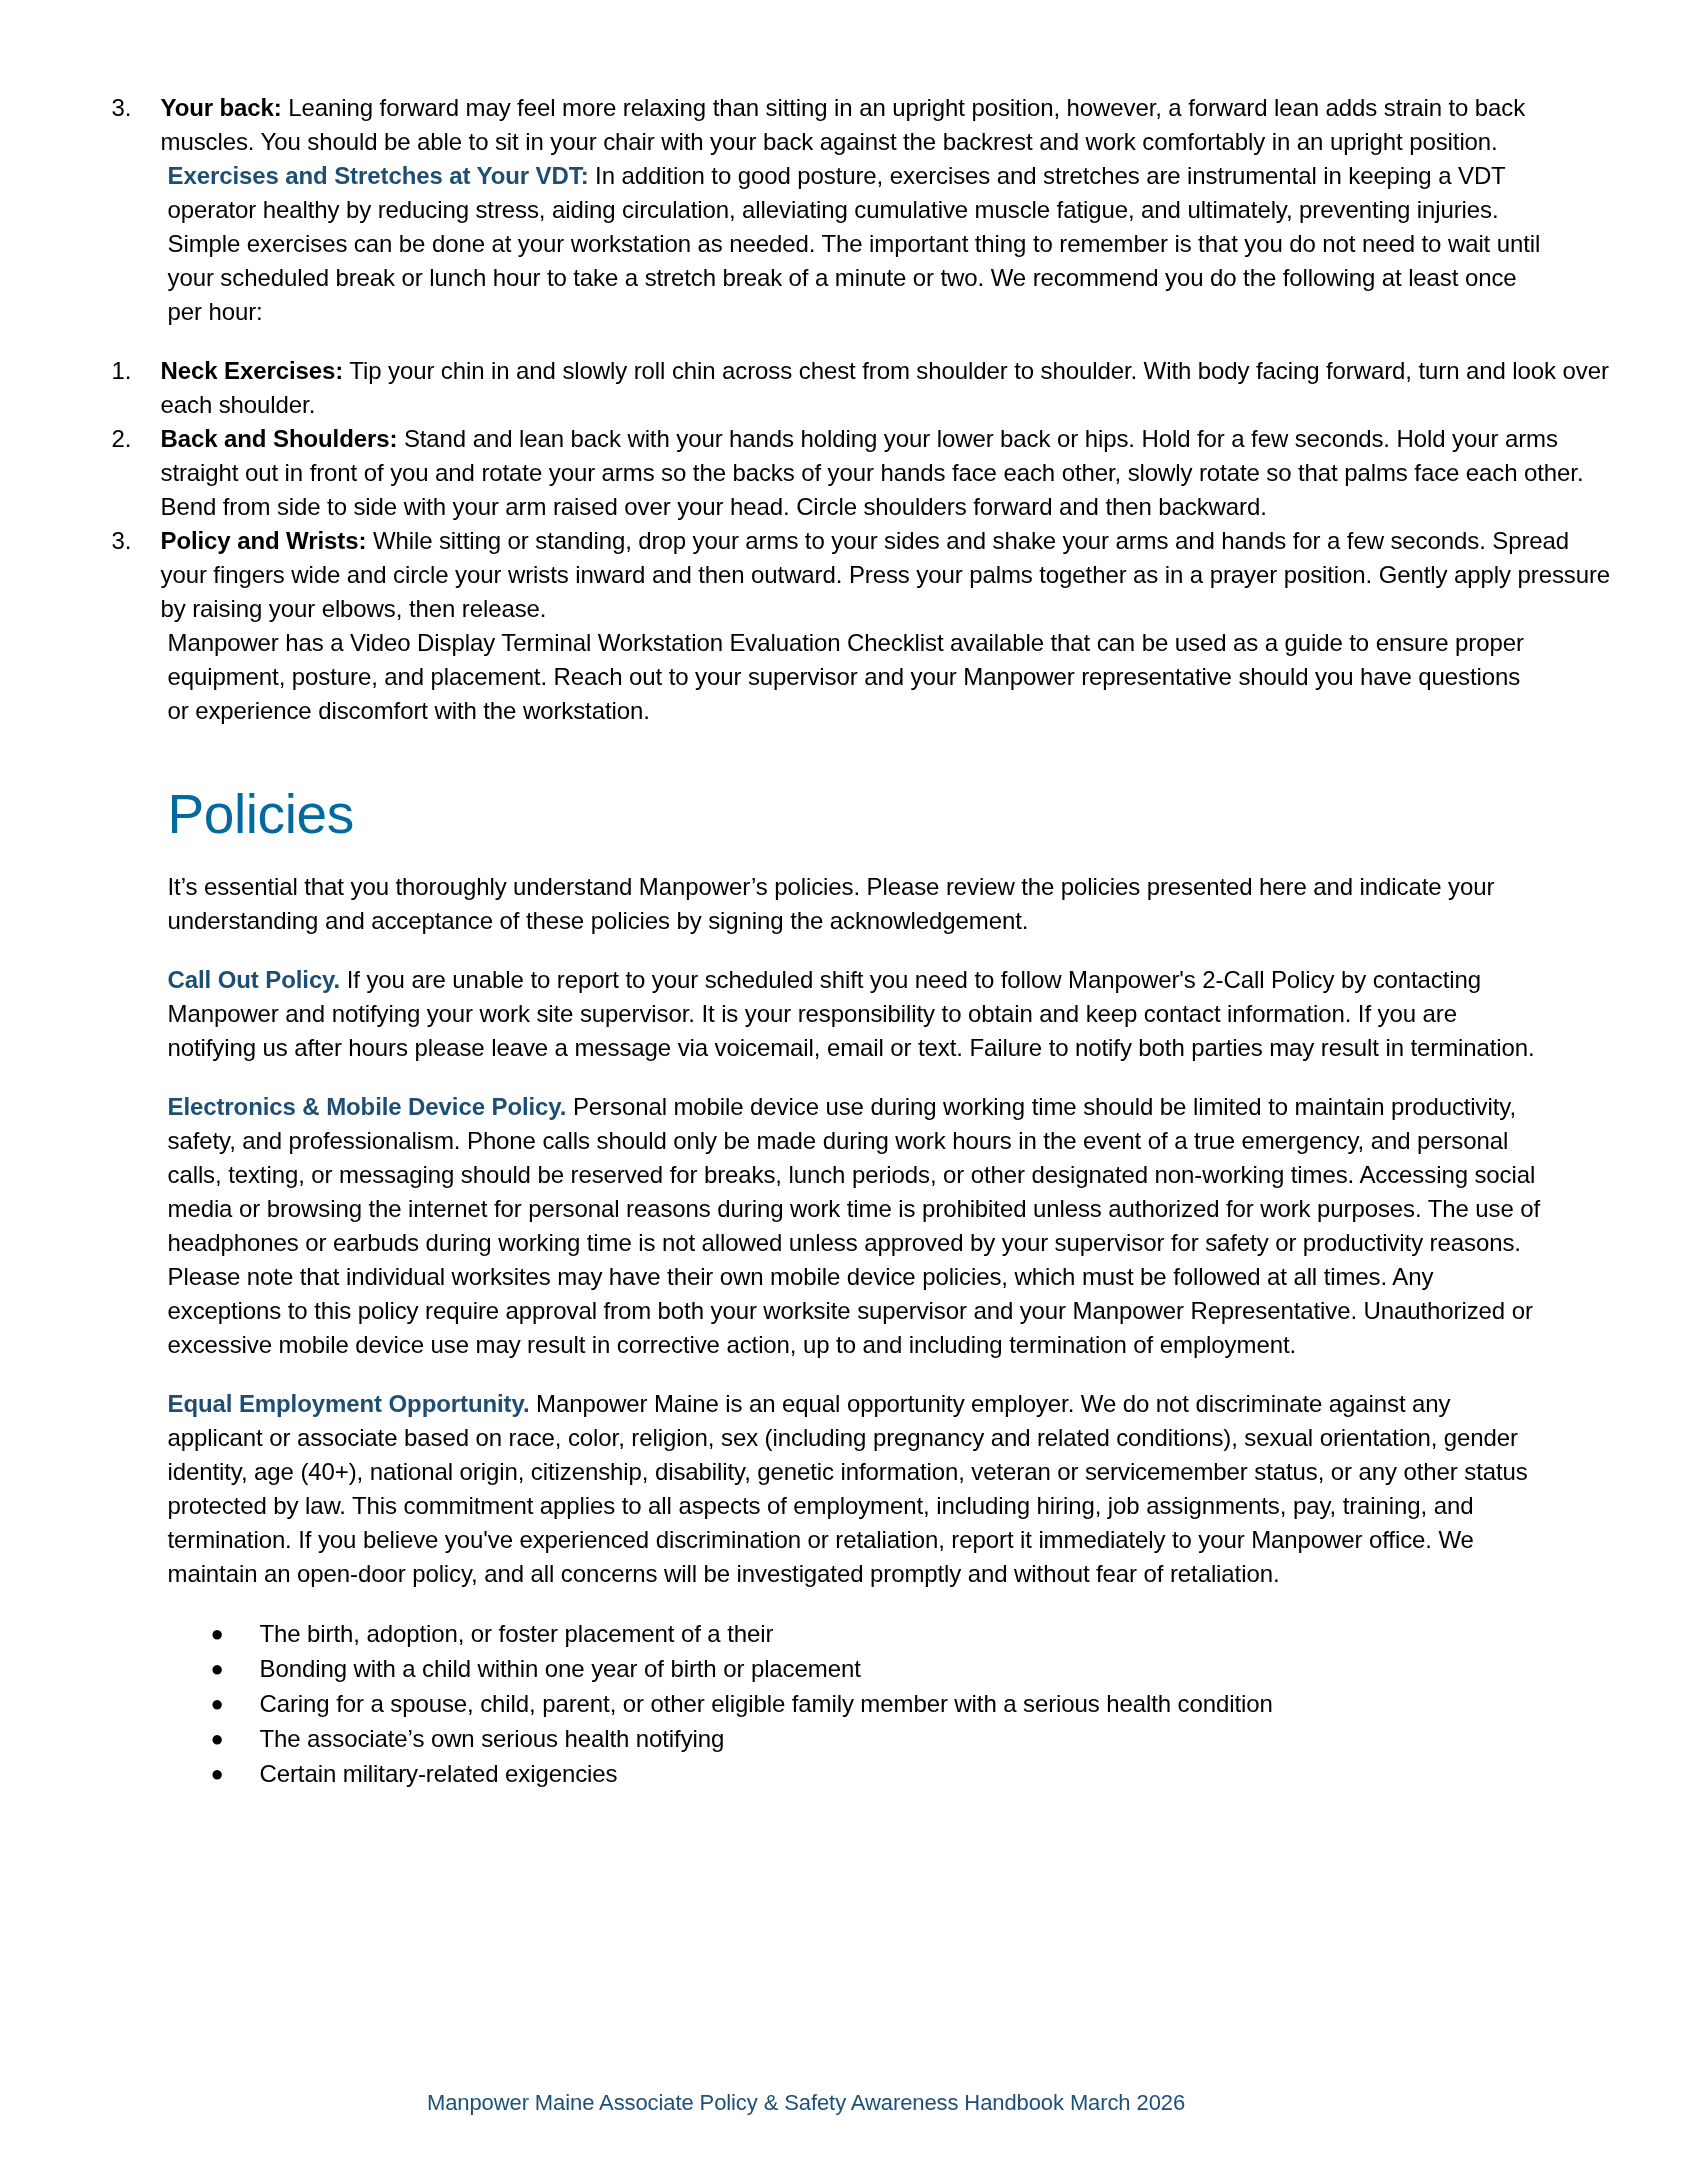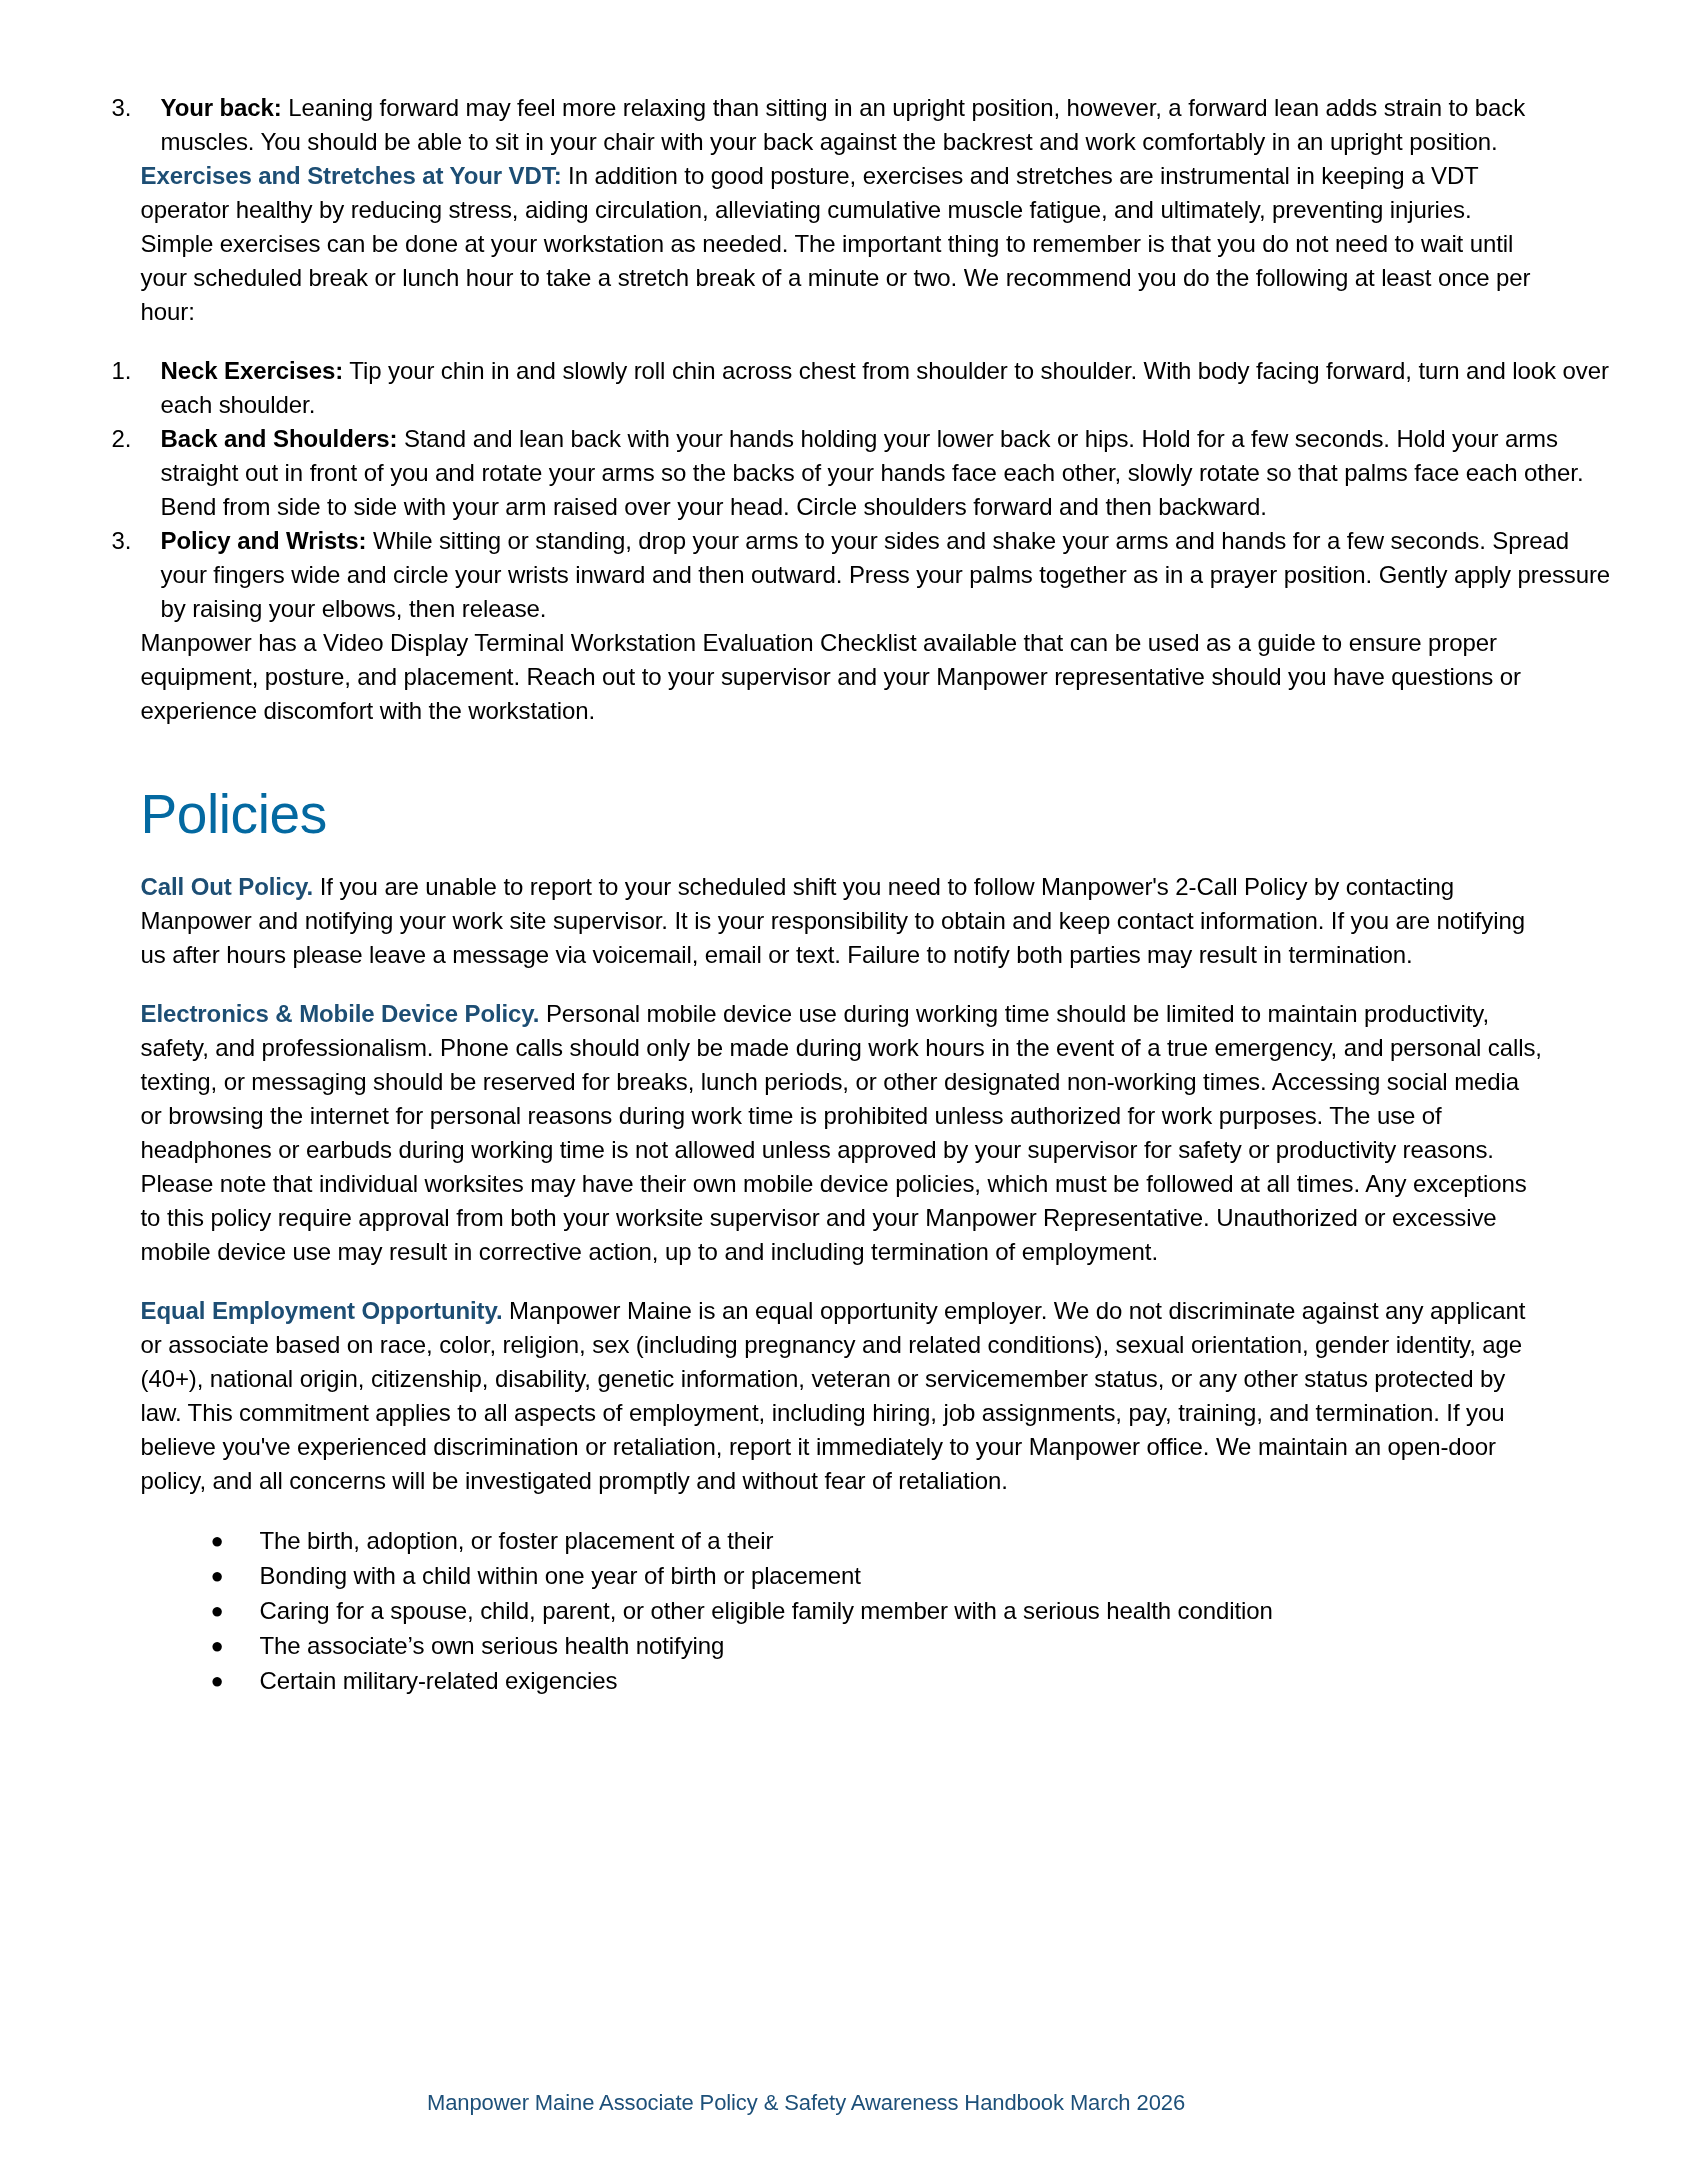--- a/index.html
+++ b/index.html
@@ -22,21 +22,21 @@
     box-sizing: border-box;
     padding: 91px 0 0 0;
   }
   .content {
     width: 1544px;
     margin: 0 auto;
     padding: 0 0 0 0;
     box-sizing: border-box;
   }
   .body-col {
-    margin-left: 71px;
+    margin-left: 98px;
     margin-right: 67px;
   }
 
   
   p.body {
     font-size: 24px;
     line-height: 34px;
     margin: 0 0 25px 0;
     text-align: left;
     color: #000;
@@ -165,20 +165,21 @@
       </li>
     </ol>
 
     <div class="body-col">
       <p class="body">Manpower has a Video Display Terminal Workstation Evaluation Checklist available that can be used as a guide to ensure proper equipment, posture, and placement. Reach out to your supervisor and your Manpower representative should you have questions or experience discomfort with the workstation.</p>
     </div>
 
     <div class="body-col">
       <h1 class="major">Policies</h1>
 
+      <p class="body">It’s essential that you thoroughly understand Manpower’s policies. Please review the policies presented here and indicate your understanding and acceptance of these policies by signing the acknowledgement.</p>
 
       <p class="body"><span class="run-head">Call Out Policy.</span><span> If you are unable to report to your scheduled shift you need to follow Manpower's 2-Call Policy by contacting Manpower and notifying your work site supervisor. It is your responsibility to obtain and keep contact information. If you are notifying us after hours please leave a message via voicemail, email or text. Failure to notify both parties may result in termination.</span></p>
 
       <p class="body"><span class="run-head">Electronics &amp; Mobile Device Policy.</span><span> Personal mobile device use during working time should be limited to maintain productivity, safety, and professionalism. Phone calls should only be made during work hours in the event of a true emergency, and personal calls, texting, or messaging should be reserved for breaks, lunch periods, or other designated non-working times. Accessing social media or browsing the internet for personal reasons during work time is prohibited unless authorized for work purposes. The use of headphones or earbuds during working time is not allowed unless approved by your supervisor for safety or productivity reasons. Please note that individual worksites may have their own mobile device policies, which must be followed at all times. Any exceptions to this policy require approval from both your worksite supervisor and your Manpower Representative. Unauthorized or excessive mobile device use may result in corrective action, up to and including termination of employment.</span></p>
 
       <p class="body"><span class="run-head">Equal Employment Opportunity.</span><span> Manpower Maine is an equal opportunity employer. We do not discriminate against any applicant or associate based on race, color, religion, sex (including pregnancy and related conditions), sexual orientation, gender identity, age (40+), national origin, citizenship, disability, genetic information, veteran or servicemember status, or any other status protected by law. This commitment applies to all aspects of employment, including hiring, job assignments, pay, training, and termination. If you believe you've experienced discrimination or retaliation, report it immediately to your Manpower office. We maintain an open-door policy, and all concerns will be investigated promptly and without fear of retaliation.</span></p>
 
     </div>
 
     <div class="bullet-wrap">

